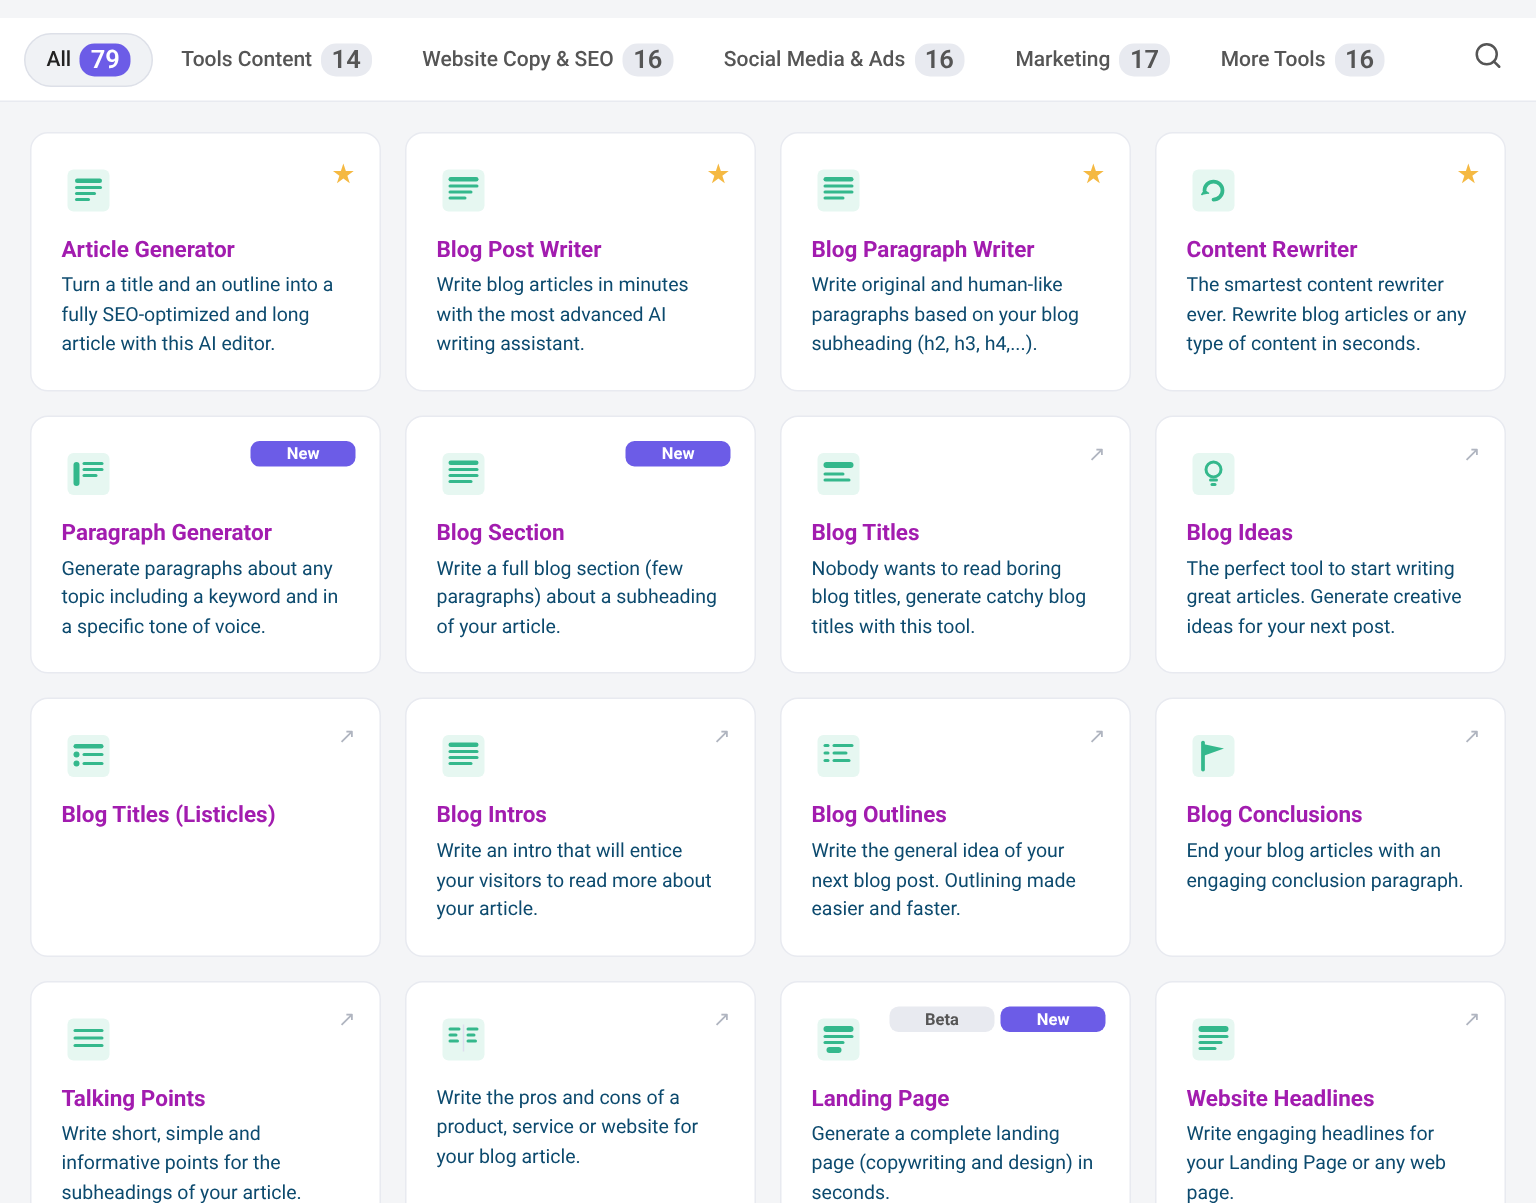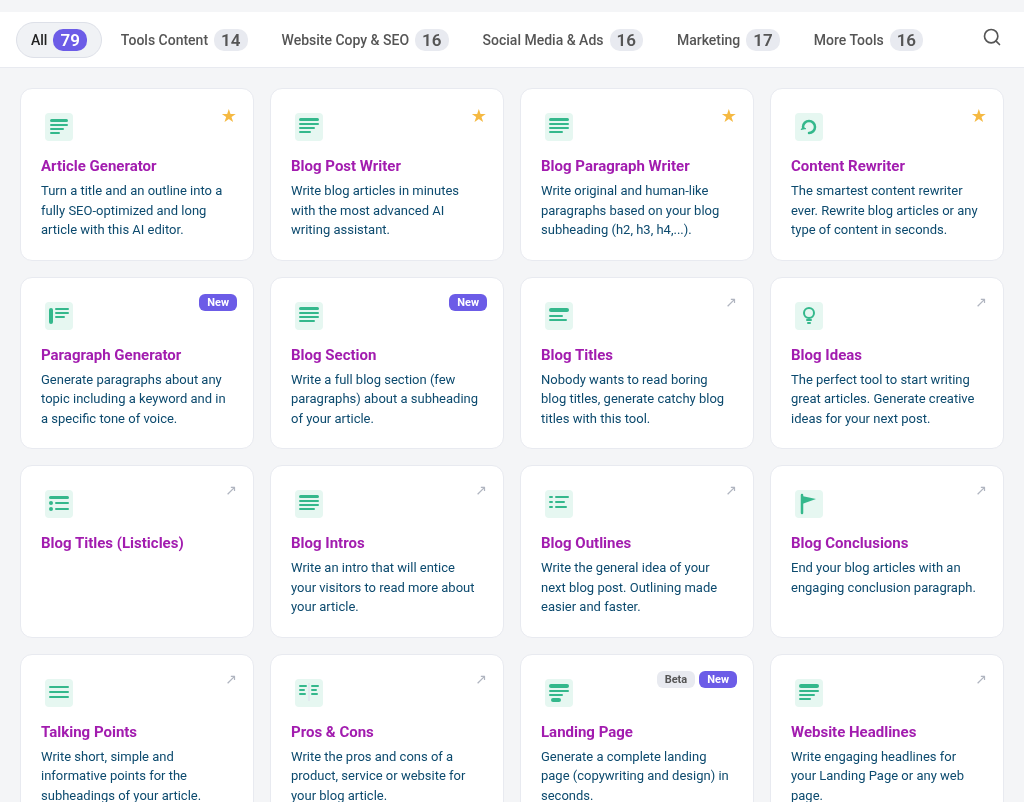--- a/index.html
+++ b/index.html
@@ -104,21 +104,21 @@
     }
 
     .card-badge {
       position: absolute;
       top: 16px;
       right: 16px;
       display: flex;
       gap: 4px;
     }
     .badge {
-      padding: 2px 8px;
+      padding: 2px 24px;
       border-radius: 6px;
       font-size: 11px;
       font-weight: 700;
     }
     .badge-new { background: #6c5ce7; color: #fff; }
     .badge-beta { background: #e8eaf0; color: #555; }
 
     .card-title {
       font-size: 15px;
       font-weight: 700;
@@ -326,21 +326,20 @@
           <rect x="4" y="4" width="28" height="28" rx="4" fill="#e6f7f1"></rect>
           <rect x="8" y="10" width="8" height="2" rx="1" fill="#34b88c"></rect>
           <rect x="8" y="14" width="6" height="2" rx="1" fill="#34b88c"></rect>
           <rect x="8" y="18" width="7" height="2" rx="1" fill="#34b88c"></rect>
           <rect x="20" y="10" width="8" height="2" rx="1" fill="#34b88c"></rect>
           <rect x="20" y="14" width="6" height="2" rx="1" fill="#34b88c"></rect>
           <rect x="20" y="18" width="7" height="2" rx="1" fill="#34b88c"></rect>
           <line x1="18" y1="8" x2="18" y2="26" stroke="#dde" stroke-width="1"></line>
         </svg></div>
     <span class="card-arrow">↗</span>
-    <div class="card-title">Pros &amp; Cons</div>
     <div class="card-desc">Write the pros and cons of a product, service or website for your blog article.</div>
   </div>
     <div class="card">
     <div class="card-icon"><svg width="36" height="36" viewBox="0 0 36 36">
           <rect x="4" y="4" width="28" height="28" rx="4" fill="#e6f7f1"></rect>
           <rect x="8" y="9" width="20" height="4" rx="2" fill="#34b88c"></rect>
           <rect x="8" y="15" width="20" height="2" rx="1" fill="#34b88c"></rect>
           <rect x="8" y="19" width="14" height="2" rx="1" fill="#34b88c"></rect>
           <rect x="10" y="23" width="10" height="4" rx="2" fill="#34b88c"></rect>
         </svg></div>

